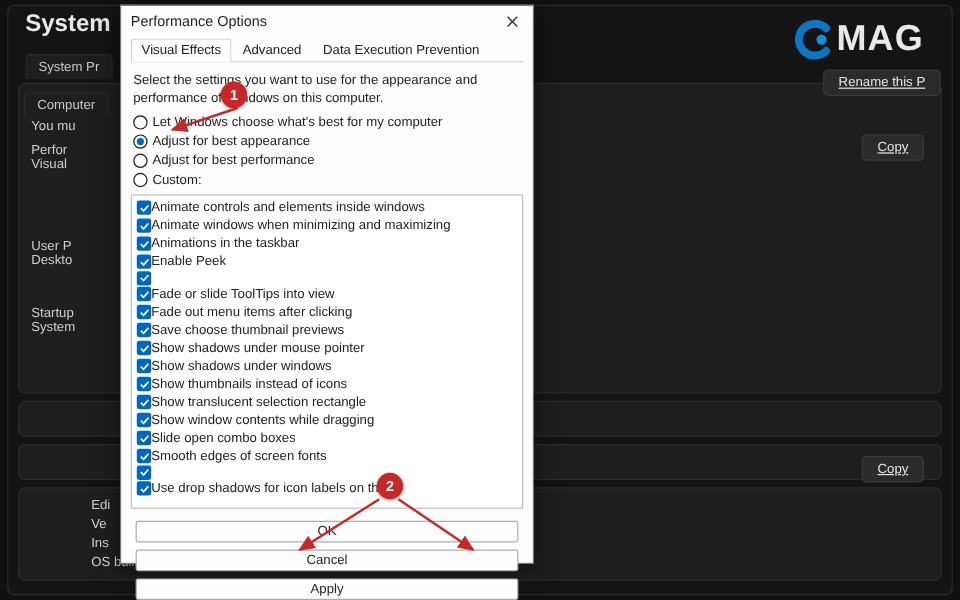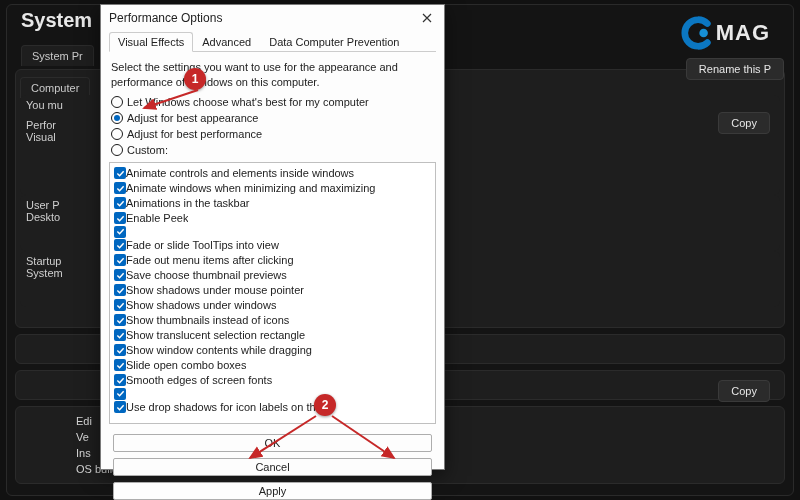--- a/index.html
+++ b/index.html
@@ -5,33 +5,33 @@
   * { box-sizing: border-box; margin: 0; padding: 0; font-family: "Segoe UI", Arial, sans-serif; }
   body { width: 800px; height: 500px; background: #0b0b0b; overflow: hidden; position: relative; }
 
   
   .bg { position: absolute; inset: 0; background: #111; }
   .bg-canvas { position: absolute; left: 6px; right: 6px; top: 4px; bottom: 4px; border: 1px solid #2a2a2a; border-radius: 6px; background: #141414; padding: 0 8px; }
   .hdr { color: #e8e8e8; font-size: 20px; font-weight: 600; padding: 4px 6px; }
   .panel-dark { background: #1e1e1e; border: 1px solid #2b2b2b; border-radius: 6px; margin: 6px 0; padding: 8px 10px; color: #cfcfcf; font-size: 11px; }
   .tabset { display: flex; gap: 0; margin: 6px 0 0 6px; }
   .tabset .tab { background: #1e1e1e; border: 1px solid #2b2b2b; border-bottom: none; color: #c9c9c9; font-size: 11px; padding: 4px 10px; border-top-left-radius: 4px; border-top-right-radius: 4px; position: relative; top: 3px; }
-  .btn-dark { position: absolute; background: #2b2b2b; color: #e6e6e6; border: 1px solid #3a3a3a; border-radius: 4px; font-size: 11px; padding: 4px 12px; }
+  .btn-dark { position: absolute; background: #2b2b2b; color: #e6e6e6; border: 1px solid #3a3a3a; border-radius: 4px; font-size: 11px; padding: 4px 12px; text-decoration: underline; }
   .link { color: #3ea6ff; font-size: 11px; }
   .info-line { color: #d4d4d4; font-size: 11px; display: flex; gap: 20px; padding: 2px 0; }
   .info-line .lbl { width: 60px; color: #d4d4d4; }
   .panel-cut { height: 100px; }
   .panel-mid { height: 50px; display: flex; justify-content: space-between; align-items: flex-start; }
   .cpu-freq { color: #cfcfcf; font-size: 11px; }
 
   
   .logo { position: absolute; top: 14px; right: 30px; display: flex; align-items: center; gap: 1px; }
   .logo-c { width: 38px; height: 38px; position: relative; }
   .logo-c svg { width: 100%; height: 100%; }
-  .logo-text { color: #e9e9e9; font-weight: 700; font-size: 22px; letter-spacing: 1px; }
+  .logo-text { color: #e9e9e9; font-weight: 700; font-size: 30px; letter-spacing: 1px; }
 
   
   .dlg { position: absolute; left: 100px; top: 4px; width: 345px; height: 466px; background: #fdfdfd; border: 1px solid #7a7a7a; box-shadow: 0 6px 18px rgba(0,0,0,.5); }
   .dlg-title { display: flex; justify-content: space-between; align-items: center; padding: 4px 6px 4px 8px; font-size: 12px; color: #222; }
   .dlg-close { width: 22px; height: 18px; display: flex; justify-content: center; align-items: center; cursor: default; }
   .dlg-close svg { width: 10px; height: 10px; }
   .dlg-body { padding: 0 8px 8px 8px; }
   .dlg-tabs { display: flex; border-bottom: 1px solid #ccc; position: relative; }
   .dlg-tab { font-size: 11px; padding: 3px 8px 3px 8px; border: 1px solid transparent; position: relative; top: 1px; color: #222; }
   .dlg-tab.active { border: 1px solid #ccc; border-bottom: 1px solid #fdfdfd; background: #fdfdfd; border-top-left-radius: 3px; border-top-right-radius: 3px; }
@@ -128,21 +128,21 @@
     <span class="dlg-close">
       <svg viewBox="0 0 10 10">
           <path d="M1 1 L9 9 M9 1 L1 9" stroke="#333" stroke-width="1.2"></path>
         </svg>
     </span>
   </div>
   <div class="dlg-body">
     <div class="dlg-tabs">
       <div class="dlg-tab active">Visual Effects</div>
       <div class="dlg-tab">Advanced</div>
-      <div class="dlg-tab">Data Computer Prevention</div>
+      <div class="dlg-tab">Data Execution Prevention</div>
     </div>
     <div class="dlg-desc">Select the settings you want to use for the appearance and performance of Windows on this computer.</div>
 
     <div id="radio-group">
         <div class="radio-row">
           <span class="radio"></span>
           <span class="radio-label">Let Windows choose what's best for my computer</span>
         </div>
         <div class="radio-row">
           <span class="radio sel"></span>

